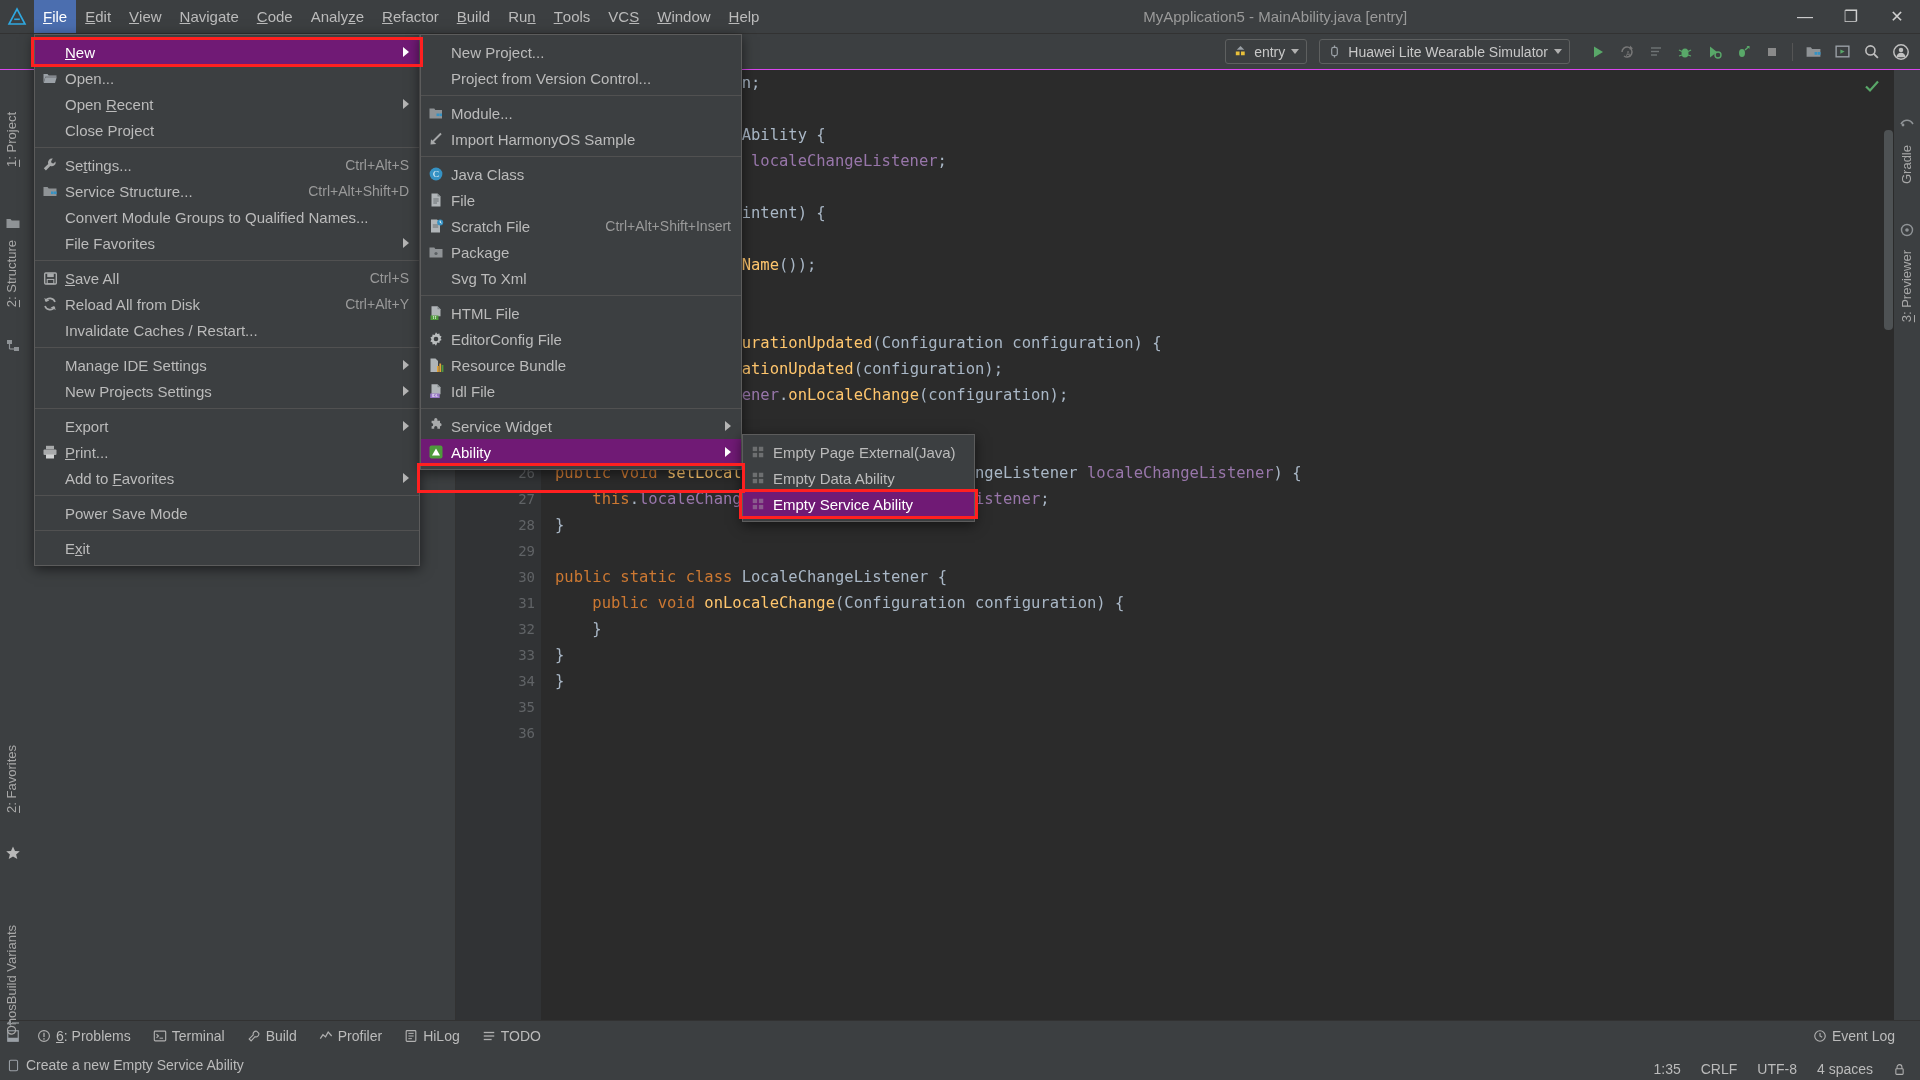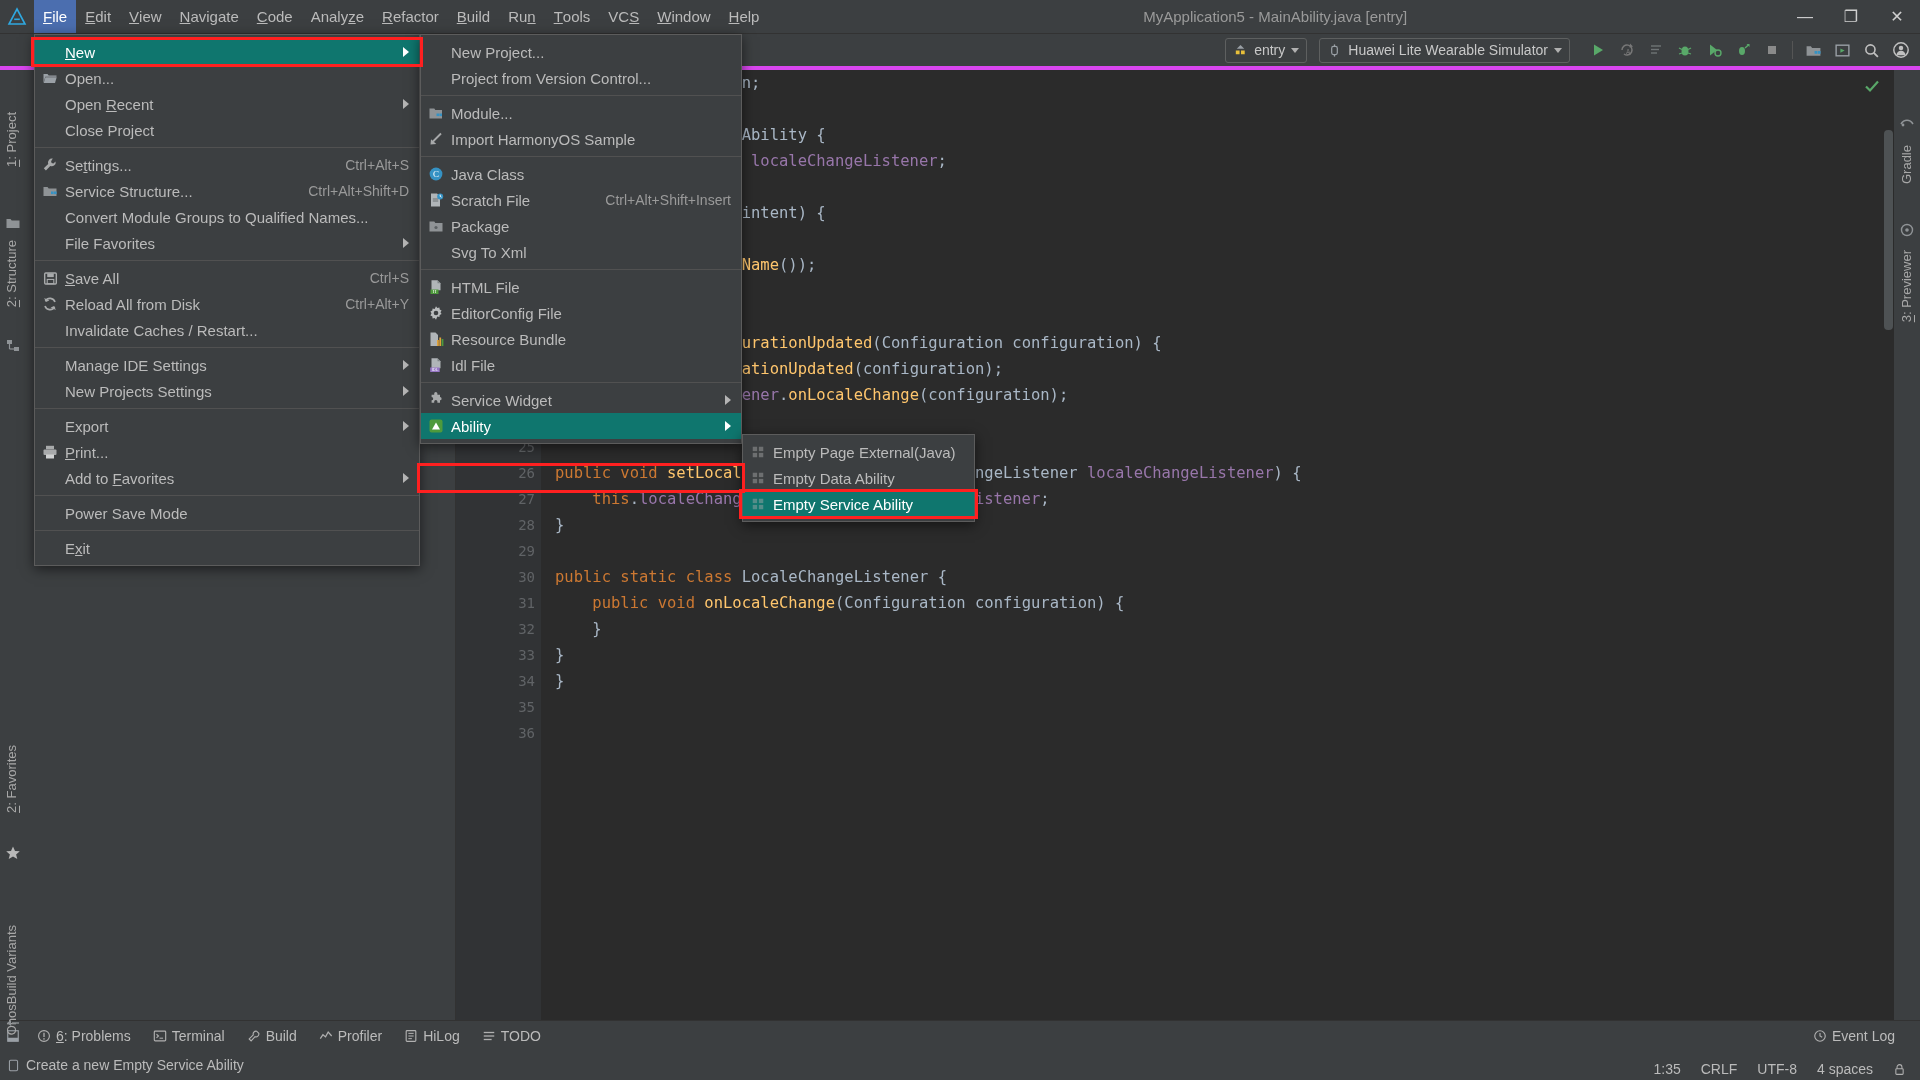--- a/index.html
+++ b/index.html
@@ -19,21 +19,21 @@
   .logo svg{width:20px;height:20px;}
   .menubar{display:flex;align-items:center;height:100%;}
   .menubar .mi{padding:0 9px;height:100%;display:flex;align-items:center;font-size:15px;color:#bbbbbb;white-space:nowrap;}
   .menubar .mi.active{background:#4b6eaf;color:#ffffff;}
   .menubar .mi u{text-decoration:underline;}
   .titletext{flex:1;text-align:center;color:#9a9a9a;font-size:15px;padding-left:0px;}
   .winbtns{display:flex;align-items:center;gap:0;}
   .winbtns .wb{width:46px;height:34px;display:flex;align-items:center;justify-content:center;color:#cfcfcf;font-size:16px;}
 
   
-  .toolbar{height:36px;background:#3c3f41;display:flex;align-items:center;flex:0 0 36px;border-bottom:4px solid #d946ef;position:relative;}
+  .toolbar{height:36px;background:#3c3f41;display:flex;align-items:center;flex:0 0 36px;border-bottom:1px solid #d946ef;position:relative;}
   .tb-left{flex:1;display:flex;align-items:center;}
   .tb-right{display:flex;align-items:center;padding-right:6px;gap:2px;}
   .combo{height:25px;border:1px solid #5e6060;border-radius:3px;display:flex;align-items:center;padding:0 7px;gap:6px;font-size:14px;color:#c8c8c8;background:#3c3f41;}
   .combo .cap{white-space:nowrap;}
   .caret{width:0;height:0;border-left:4px solid transparent;border-right:4px solid transparent;border-top:5px solid #b0b0b0;}
   .tbicon{width:27px;height:27px;display:flex;align-items:center;justify-content:center;}
   .tbsep{width:1px;height:18px;background:#555;margin:0 5px;}
 
   
   .main{flex:1;display:flex;min-height:0;position:relative;}
@@ -68,21 +68,21 @@
   .statusbar{height:30px;background:#3c3f41;display:flex;align-items:center;flex:0 0 30px;font-size:14px;color:#bbbbbb;}
   .sb-right{margin-left:auto;display:flex;align-items:center;gap:20px;padding-right:14px;margin-top:8px;}
 
   
   .menu{position:absolute;background:#3c3f41;border:1px solid #5c5c5c;box-shadow:0 3px 12px rgba(0,0,0,.55);z-index:50;padding:4px 0;}
   .mrow{height:26px;display:flex;align-items:center;padding:0 10px 0 0;color:#bbbbbb;font-size:15px;white-space:nowrap;position:relative;}
   .mrow .mic{width:30px;flex:0 0 30px;display:flex;align-items:center;justify-content:center;}
   .mrow .mlbl{flex:1;}
   .mrow .msc{color:#9a9a9a;font-size:14px;padding-left:26px;}
   .mrow .marrow{width:0;height:0;border-top:5px solid transparent;border-bottom:5px solid transparent;border-left:6px solid #b4b4b4;margin-left:12px;}
-  .mrow.sel{background:#0f766e;color:#ffffff;}
+  .mrow.sel{background:#701a75;color:#ffffff;}
   .mrow.sel .marrow{border-left-color:#ffffff;}
   .msep{height:1px;background:#515151;margin:4px 0;}
 
   .redbox{position:absolute;border:3px solid #ff2020;z-index:60;pointer-events:none;}
 
   
   svg{display:block;}
 </style>
 </head>
 <body>
@@ -765,20 +765,32 @@
         <svg width="16" height="16" viewBox="0 0 16 16">
           <circle cx="8" cy="8" r="6.4" fill="#3592c4"></circle>
           <text x="8" y="11.3" font-size="9" fill="#fff" text-anchor="middle" font-family="serif">C</text>
         </svg>
       </span>
       <span class="mlbl">Java Class</span>
     </div>
     <div class="mrow">
       <span class="mic">
         <svg width="16" height="16" viewBox="0 0 16 16">
+          <path d="M3.5 1.5h6l3 3v10h-9z" fill="#b0b5b8"></path>
+          <path d="M9.5 1.5l3 3h-3z" fill="#7f8587"></path>
+          <line x1="5.3" y1="7" x2="10.7" y2="7" stroke="#6b7072" stroke-width="1"></line>
+          <line x1="5.3" y1="9" x2="10.7" y2="9" stroke="#6b7072" stroke-width="1"></line>
+          <line x1="5.3" y1="11" x2="9" y2="11" stroke="#6b7072" stroke-width="1"></line>
+        </svg>
+      </span>
+      <span class="mlbl">File</span>
+    </div>
+    <div class="mrow">
+      <span class="mic">
+        <svg width="16" height="16" viewBox="0 0 16 16">
           <path d="M3 1.5h6l3 3v10H3z" fill="#b0b5b8"></path>
           <line x1="4.8" y1="7" x2="10.2" y2="7" stroke="#6b7072" stroke-width="1"></line>
           <line x1="4.8" y1="9" x2="10.2" y2="9" stroke="#6b7072" stroke-width="1"></line>
           <circle cx="12.2" cy="4.4" r="3" fill="#3592c4"></circle>
           <polyline points="12.2,2.7 12.2,4.4 13.5,5.2" fill="none" stroke="#fff" stroke-width="1"></polyline>
         </svg>
       </span>
       <span class="mlbl">Scratch File</span>
       <span class="msc">Ctrl+Alt+Shift+Insert</span>
     </div>

